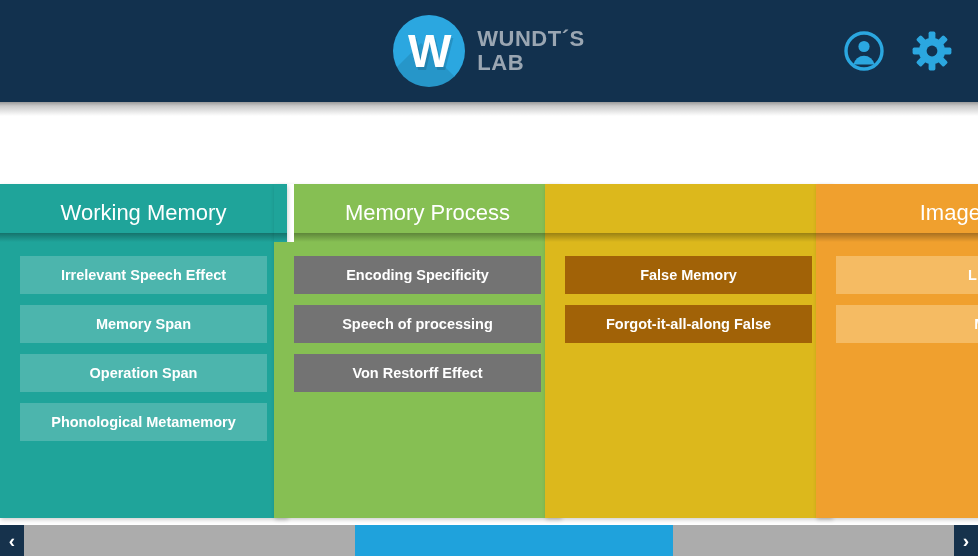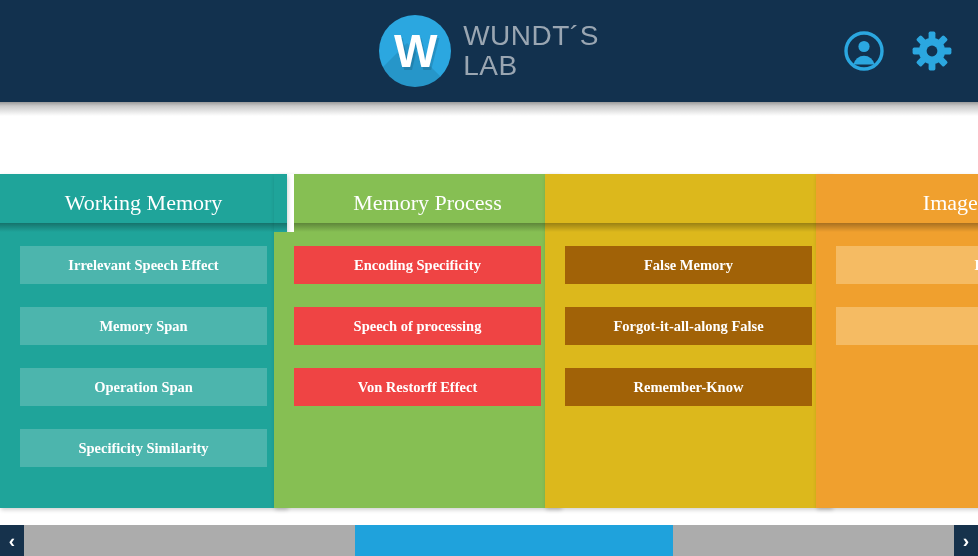--- a/index.html
+++ b/index.html
@@ -43,42 +43,41 @@
   #logo-mark .wletter {
     position: relative; z-index: 2;
     color: #ffffff;
     font-size: 46px; font-weight: bold;
     line-height: 1; letter-spacing: -1px;
     font-family: "Liberation Sans", sans-serif;
     text-shadow: 2px 3px 0 rgba(0,0,0,0.13);
   }
   #brand-text {
     color: #9aa6b2;
-    font-size: 28px; font-weight: normal; line-height: 1.07;
+    font-size: 22px; font-weight: bold; line-height: 1.07;
     letter-spacing: 0.5px;
   }
 
   
   #header-actions {
     position: absolute; right: 26px; top: 0; height: 102px;
     display: flex; align-items: center; gap: 28px;
   }
   .hdr-icon { width: 40px; height: 40px; display:block; cursor: pointer; }
 
   
   #card-rail {
     position: absolute; left: 0; top: 166px;
     width: 978px; height: 334px;
   }
   .card {
-    position: absolute; top: 8px;
+    position: absolute; top: 18px;
     width: 287px; height: 334px;
     overflow: hidden;
     box-shadow: 1px 2px 4px rgba(0,0,0,0.18);
-    font-family: Liberation Serif, serif;
   }
   .card-head {
     position: relative;
     height: 58px;
     display: flex; align-items: center; justify-content: center;
   }
   .card-title {
     color: #ffffff;
     font-size: 22px; font-weight: normal;
     white-space: nowrap;
@@ -87,36 +86,36 @@
     position: absolute; left: 0; bottom: 0;
     width: 100%; height: 9px;
     background: linear-gradient(to bottom, rgba(0,0,0,0.30), rgba(0,0,0,0.0));
   }
   .card-body {
     padding: 14px 20px 0 20px;
     height: 276px;
   }
   .card-item {
     height: 38px;
-    margin-bottom: 23px;
+    margin-bottom: 11px;
     display: flex; align-items: center; justify-content: center;
     color: #ffffff;
     font-size: 14.5px; font-weight: bold;
     white-space: nowrap;
     cursor: pointer;
   }
 
   
   .card.teal   .card-head { background: #1fa49a; }
   .card.teal   .card-body { background: #1fa49a; }
   .card.teal   .card-item { background: #4cb5ad; }
 
   .card.green  .card-head { background: #86bf53; margin-left: 20px; }
   .card.green  .card-body { background: #86bf53; }
-  .card.green  .card-item { background: #ef4444; }
+  .card.green  .card-item { background: #737373; }
 
   .card.yellow .card-head { background: #dcb81c; }
   .card.yellow .card-body { background: #dcb81c; }
   .card.yellow .card-item { background: #a16207; }
 
   .card.orange .card-head { background: #f0a02e; }
   .card.orange .card-body { background: #f0a02e; }
   .card.orange .card-item { background: #f5bb63; }
 
   
@@ -200,21 +199,21 @@
 
   <div class="card teal" style="left:0px;">
     <div class="card-head">
       <div class="card-title">Working Memory</div>
       <div class="card-head-shadow"></div>
     </div>
     <div class="card-body">
       <div class="card-item">Irrelevant Speech Effect</div>
       <div class="card-item">Memory Span</div>
       <div class="card-item">Operation Span</div>
-      <div class="card-item">Specificity Similarity</div>
+      <div class="card-item">Phonological Metamemory</div>
     </div>
   </div>
 
   <div class="card green" style="left:274px;">
     <div class="card-head">
       <div class="card-title">Memory Process</div>
       <div class="card-head-shadow"></div>
     </div>
     <div class="card-body">
       <div class="card-item">Encoding Specificity</div>
@@ -223,21 +222,20 @@
     </div>
   </div>
 
   <div class="card yellow" style="left:545px;">
     <div class="card-head">
       <div class="card-head-shadow"></div>
     </div>
     <div class="card-body">
       <div class="card-item">False Memory</div>
       <div class="card-item">Forgot-it-all-along False</div>
-      <div class="card-item">Remember-Know</div>
     </div>
   </div>
 
   <div class="card orange clipped" style="left:816px;">
     <div class="card-head">
       <div class="card-title">Imagery</div>
       <div class="card-head-shadow"></div>
     </div>
     <div class="card-body">
       <div class="card-item">Link Word Demo</div>

